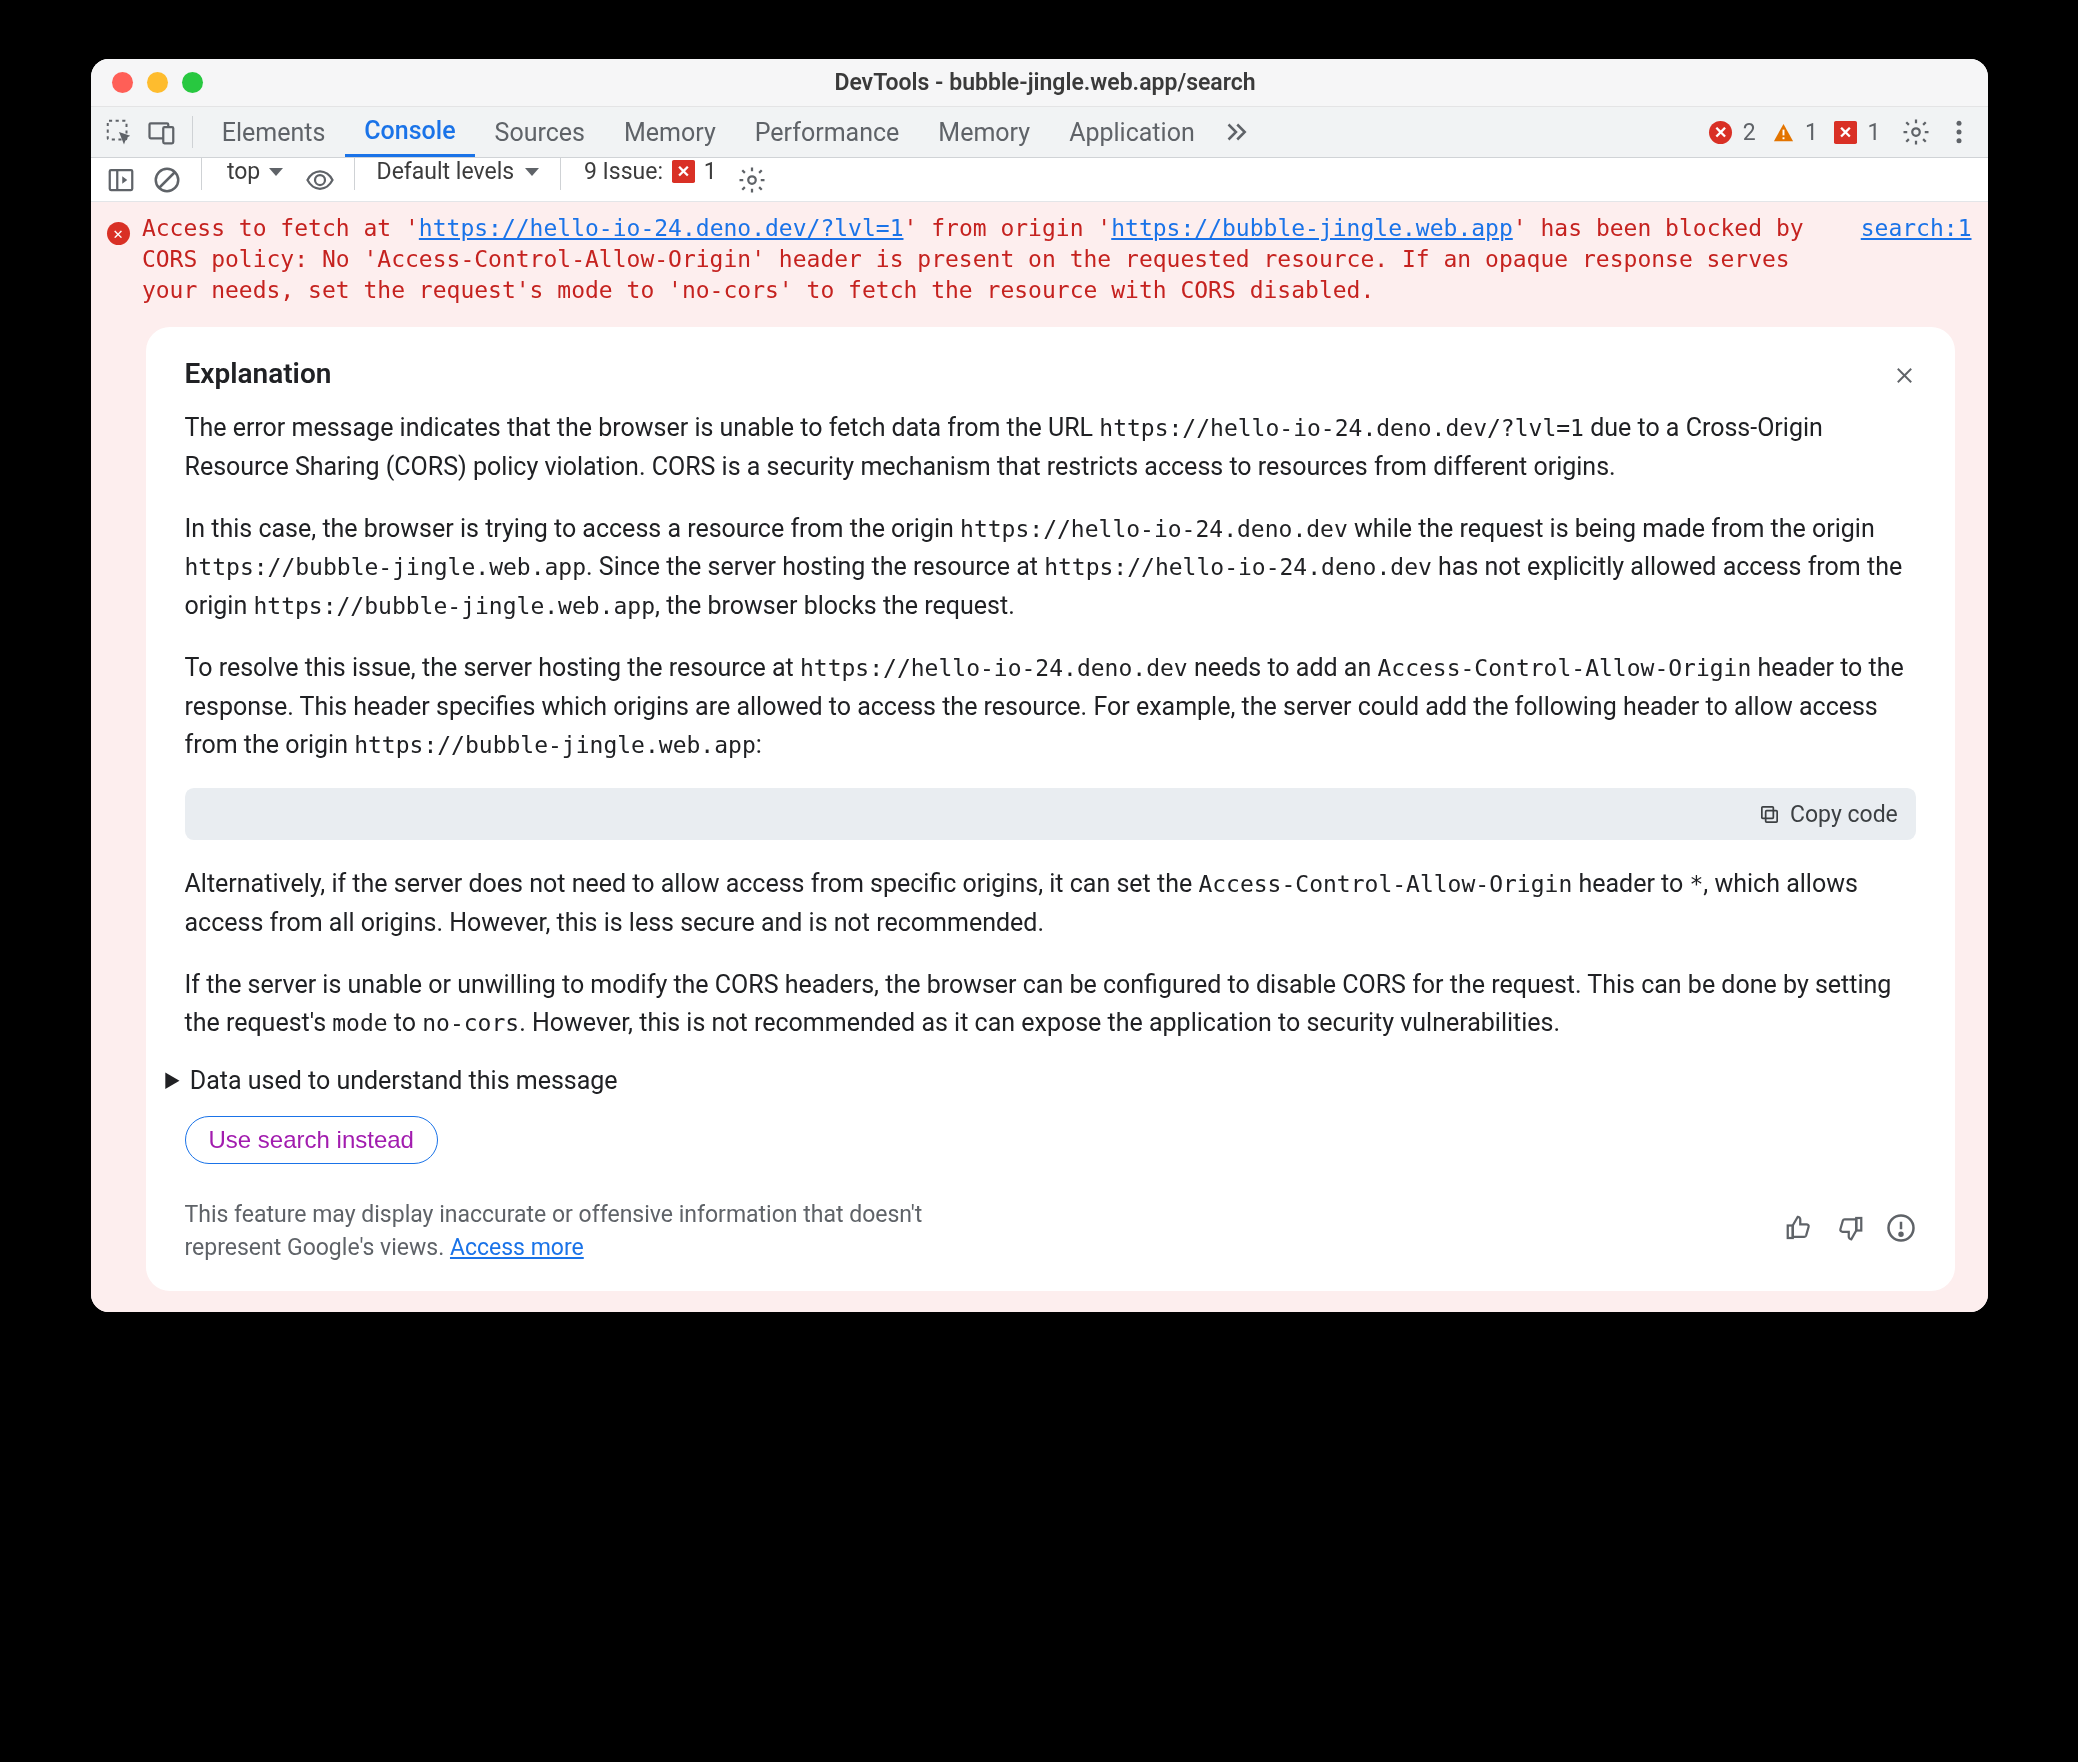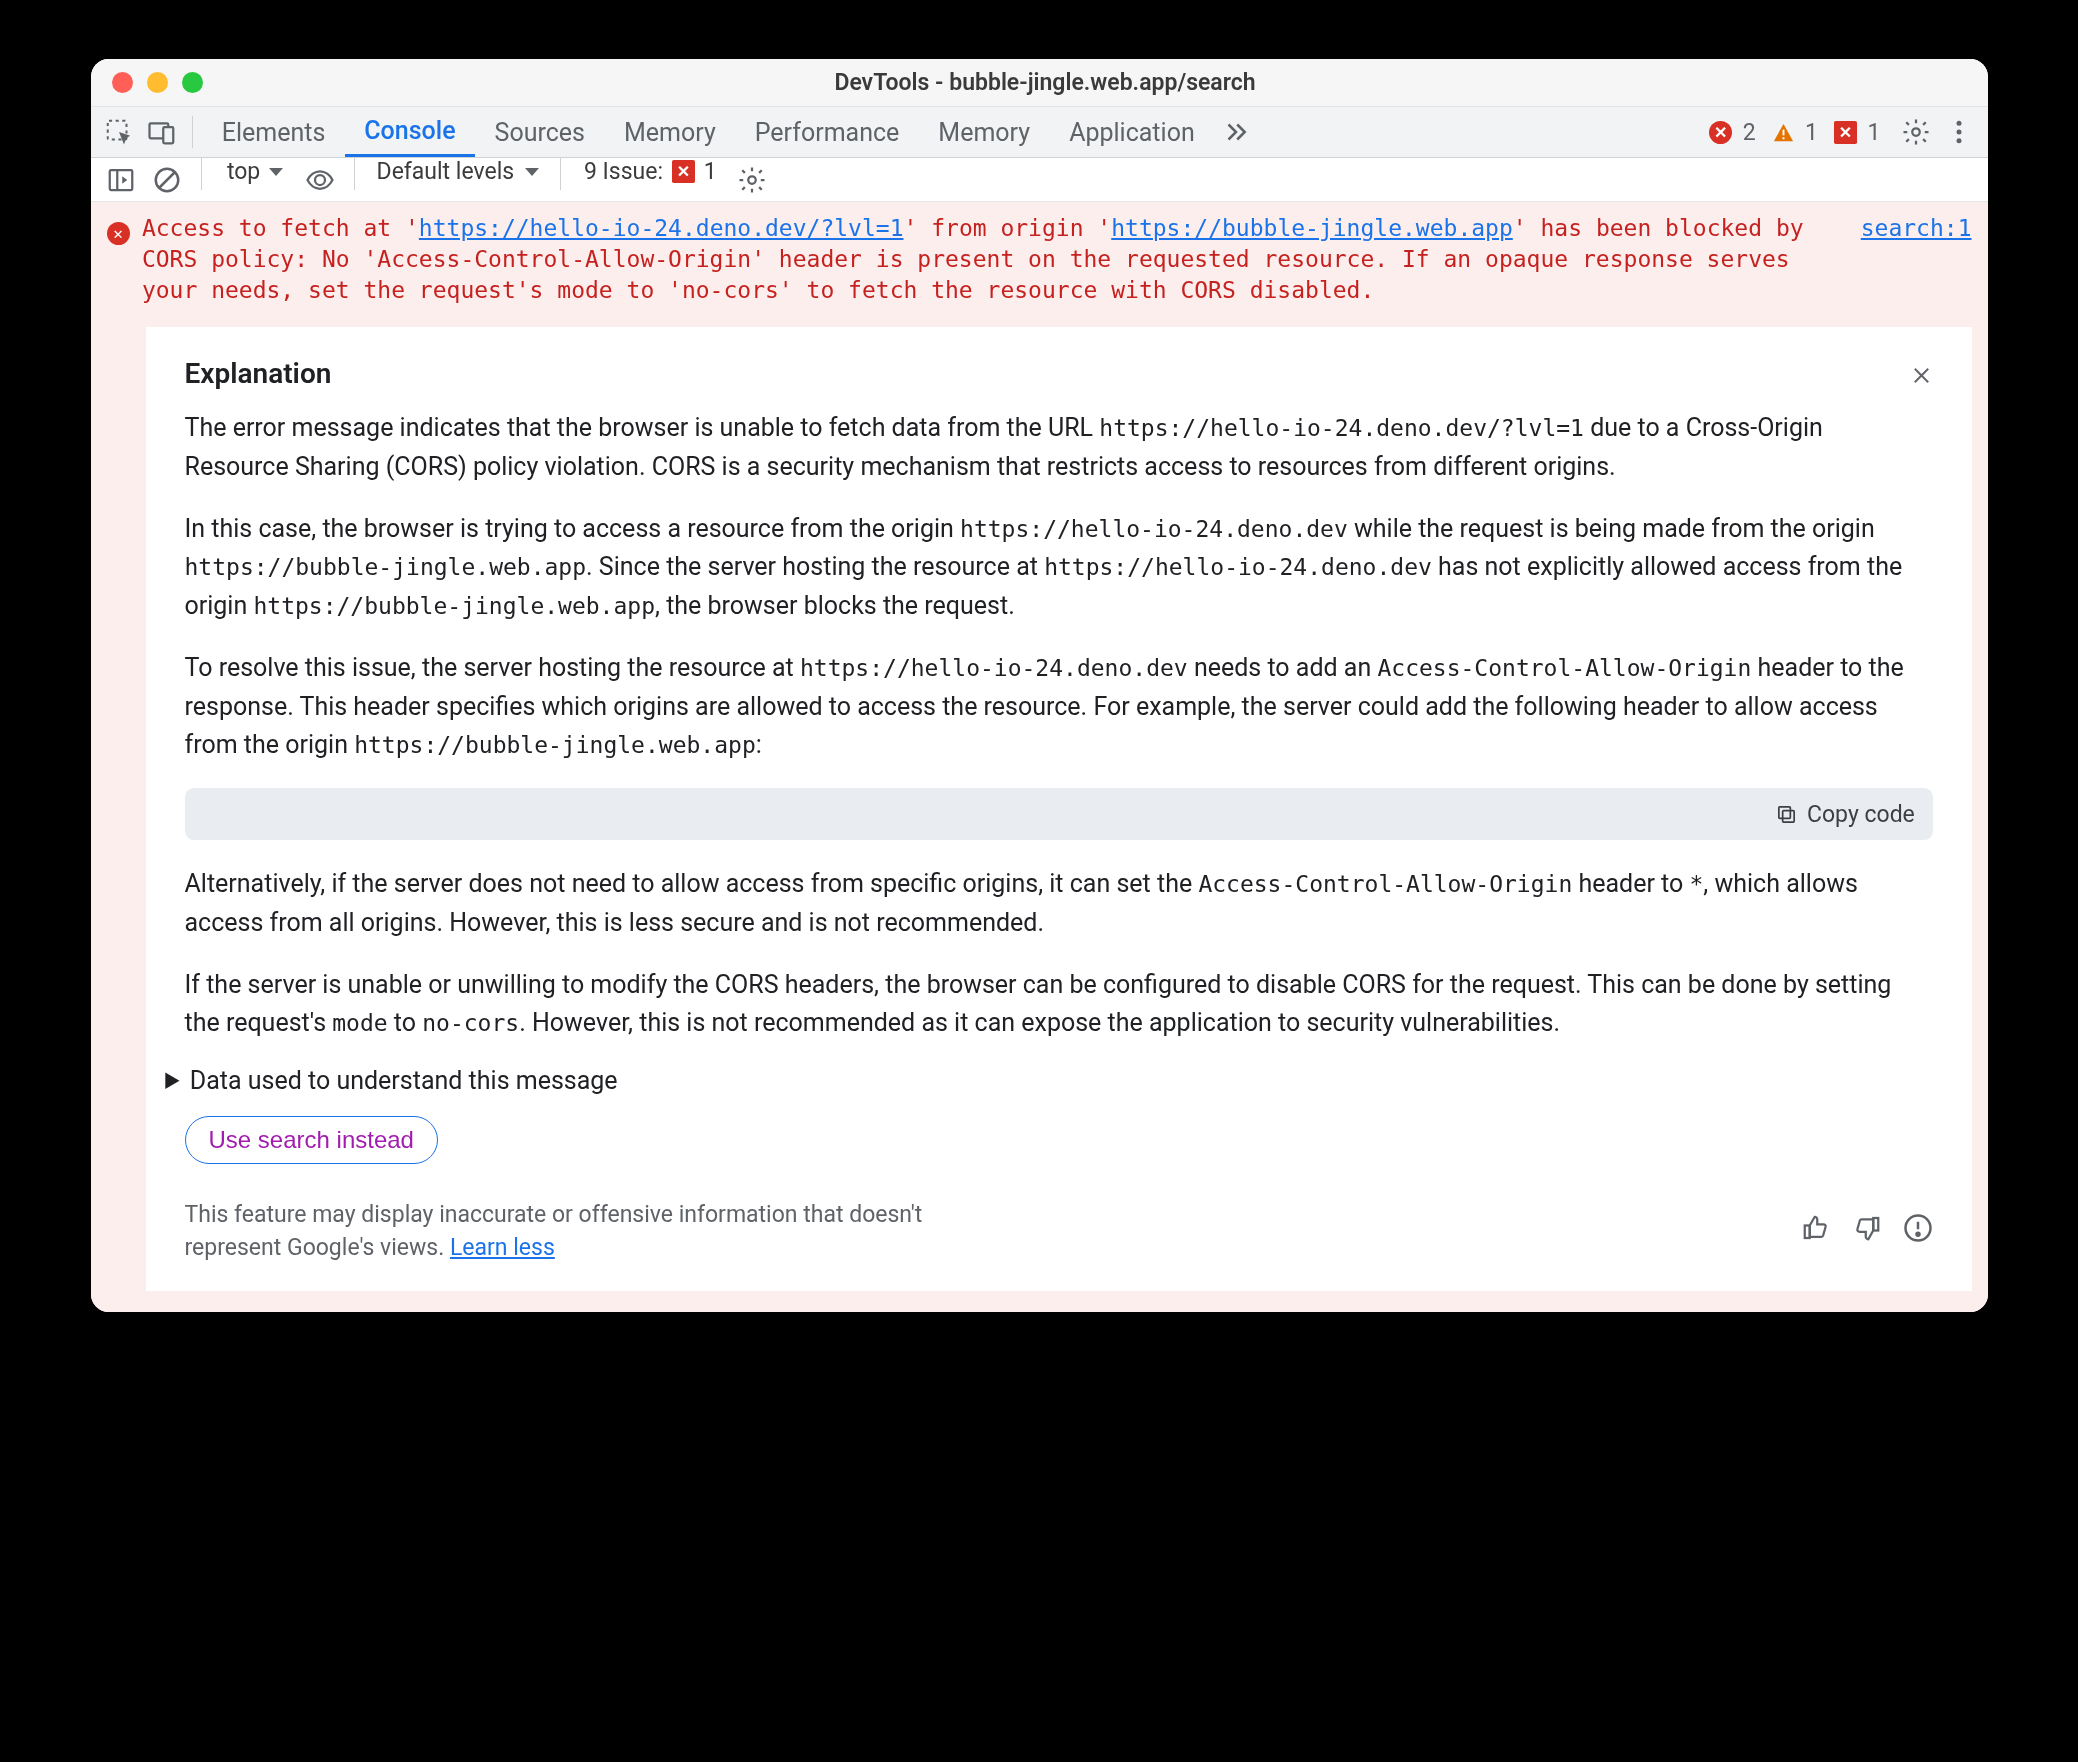--- a/index.html
+++ b/index.html
@@ -87,22 +87,22 @@
     font-size: 23px;
     color:#c5221f;
     line-height: 1.35;
   }
   .errorrow .ico { flex-shrink:0; margin-top:3.5px;}
   .errorrow .msg { flex:1; }
   .errorrow a.inlnk { color:#1a73e8; text-decoration:underline;}
   .srclink { color:#1a73e8; text-decoration:underline; white-space:nowrap; margin-left:35px;}
   .card {
     background:#fff;
-    border-radius: 0;
-    margin: 21px 0 0 39px;
+    border-radius: 24px;
+    margin: 21px 17px 0 39px;
     padding: 30px 39px 26.6px;
   }
   .card h2 { margin:0 0 19.5px; font-size:28px; font-weight:600; color:#202124;}
   .card .close { float:right; color:#5f6368; cursor:pointer; font-size:26.6px; margin-top:5.3px;}
   .card p { line-height:1.55; margin:0 0 23px; font-size:25px;}
   .mono { font-family: ui-monospace, Menlo, Consolas, monospace; font-size:23px;}
   .codeblock {
     background:#f1f3f4;
     border-radius: 8.9px;
     margin: 8.9px 0 25px;
@@ -295,21 +295,21 @@
       <p><span>If the server is unable or unwilling to modify the CORS headers, the browser can be configured to disable CORS for the request. This can be done by setting the request's </span><span class="mono">mode</span><span> to </span><span class="mono">no-cors</span><span>. However, this is not recommended as it can expose the application to security vulnerabilities.</span></p>
 
       <details class="disc">
         <summary>Data used to understand this message</summary>
       </details>
 
       <button class="pillbtn">Use search instead</button>
 
       <div class="footer">
         <div class="disc-text">
-          <span>This feature may display inaccurate or offensive information that doesn't represent Google's views. </span><a>Learn less</a>
+          <span>This feature may display inaccurate or offensive information that doesn't represent Google's views. </span><a>Access more</a>
         </div>
         <div class="fb-icons">
           <span><svg width="30" height="30" viewBox="0 0 24 24" fill="none" stroke="currentColor" stroke-width="1.8">
                 <path d="M7 20V10M7 10l4-7c1 0 2 1 2 2v4h5c1 0 2 1 1.7 2l-2 7c-.2.6-.8 1-1.4 1H7"></path>
                 <rect x="3" y="10" width="4" height="10"></rect>
               </svg></span>
           <span><svg width="30" height="30" viewBox="0 0 24 24" fill="none" stroke="currentColor" stroke-width="1.8">
                 <path d="M17 4v10M17 14l-4 7c-1 0-2-1-2-2v-4H6c-1 0-2-1-1.7-2l2-7c.2-.6.8-1 1.4-1H17"></path>
                 <rect x="17" y="4" width="4" height="10"></rect>
               </svg></span>

